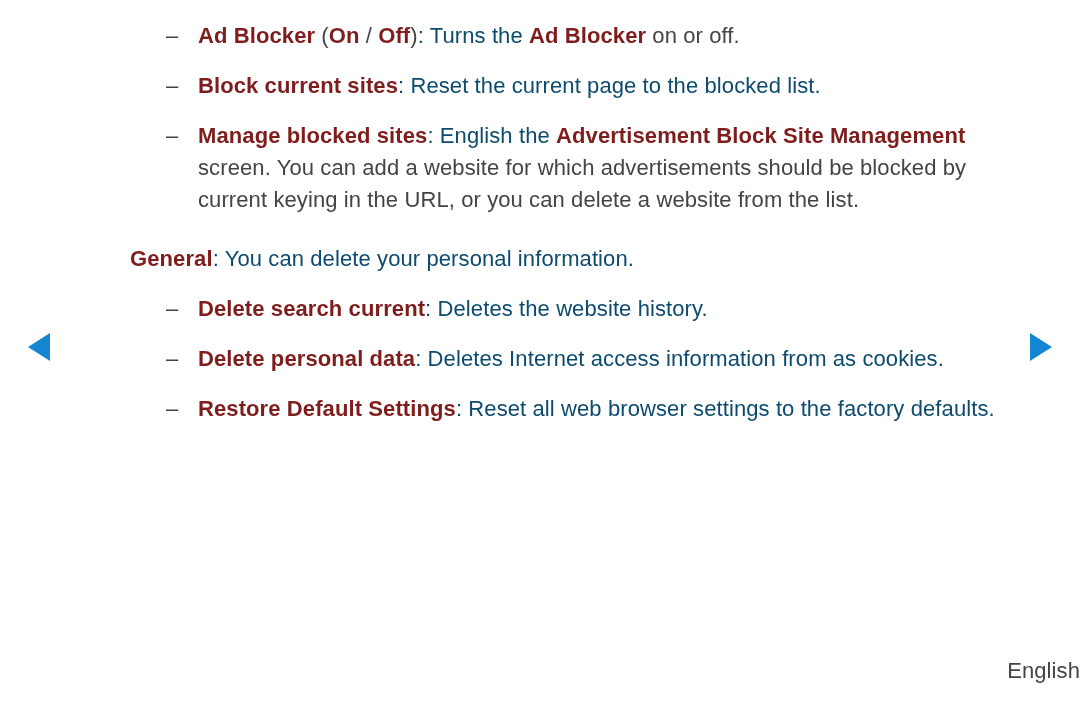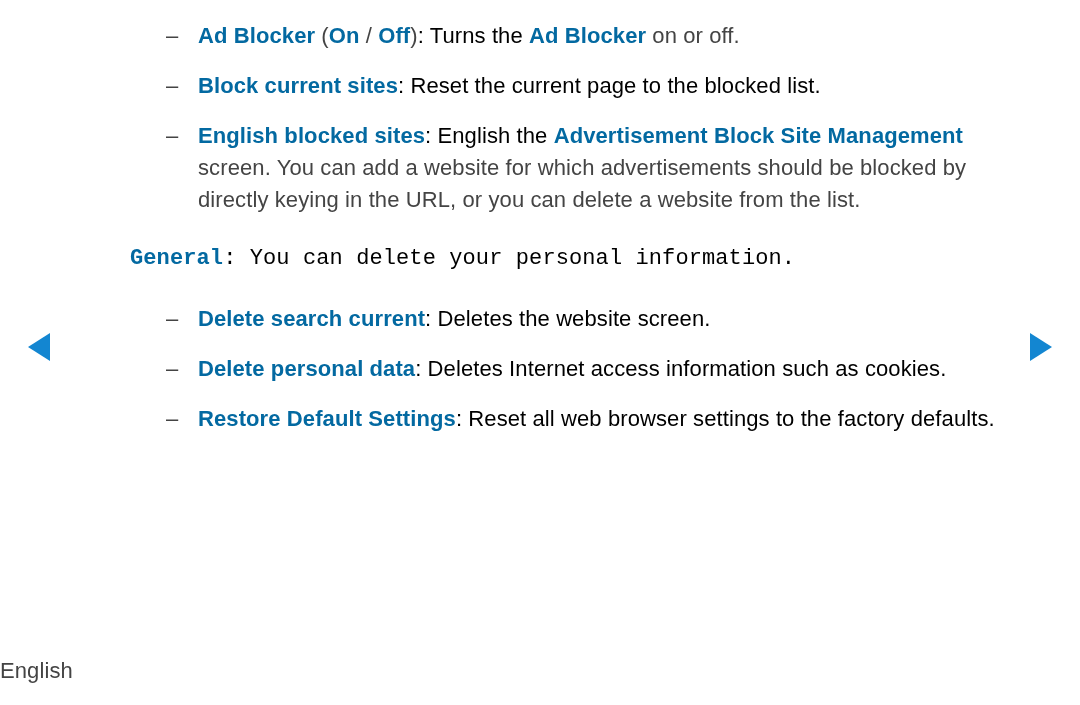--- a/index.html
+++ b/index.html
@@ -26,47 +26,46 @@
       margin-bottom: 18px;
     }
     .item .dash {
       position: absolute;
       left: 16px;
       top: 0;
       color: #444;
     }
     .section-lead {
       margin-left: -20px;
-      margin-bottom: 28px;
+      margin-bottom: 18px;
       margin-top: 28px;
-      font-family: Liberation Mono, monospace;
     }
-    .hl { color: #0369a1; font-weight: 700; }
-    .colon { color: #000000; }
+    .hl { color: #7f1d1d; font-weight: 700; }
+    .colon { color: #0c4a6e; }
     .nav-left, .nav-right {
       position: absolute;
       top: 333px;
       width: 0; height: 0;
       border-top: 14px solid transparent;
       border-bottom: 14px solid transparent;
       cursor: pointer;
     }
     .nav-left {
       left: 28px;
       border-right: 22px solid #1386d1;
     }
     .nav-right {
       right: 28px;
       border-left: 22px solid #1386d1;
     }
     .footer {
       position: absolute;
       bottom: 18px;
       left: 0; right: 0;
-      text-align: left;
+      text-align: right;
       font-size: 22px;
       color: #444;
     }
   </style>
 </head>
 <body>
 
 <div class="nav-left"></div>
 <div class="nav-right"></div>
 
@@ -77,35 +76,35 @@
     <span class="hl">Ad Blocker</span><span> (</span><span class="hl">On</span><span> / </span><span class="hl">Off</span><span>)</span><span class="colon">: Turns the </span><span class="hl">Ad Blocker</span><span> on or off.</span>
   </div>
 
   <div class="item">
     <span class="dash">–</span>
     <span class="hl">Block current sites</span><span class="colon">: Reset the current page to the blocked list.</span>
   </div>
 
   <div class="item">
     <span class="dash">–</span>
-    <span class="hl">English blocked sites</span><span class="colon">: English the </span><span class="hl">Advertisement Block Site Management</span><span> screen. You can add a website for which advertisements should be blocked by directly keying in the URL, or you can delete a website from the list.</span>
+    <span class="hl">Manage blocked sites</span><span class="colon">: English the </span><span class="hl">Advertisement Block Site Management</span><span> screen. You can add a website for which advertisements should be blocked by current keying in the URL, or you can delete a website from the list.</span>
   </div>
 
   <div class="section-lead">
     <span class="hl">General</span><span class="colon">: You can delete your personal information.</span>
   </div>
 
   <div class="item">
     <span class="dash">–</span>
-    <span class="hl">Delete search current</span><span class="colon">: Deletes the website screen.</span>
+    <span class="hl">Delete search current</span><span class="colon">: Deletes the website history.</span>
   </div>
 
   <div class="item">
     <span class="dash">–</span>
-    <span class="hl">Delete personal data</span><span class="colon">: Deletes Internet access information such as cookies.</span>
+    <span class="hl">Delete personal data</span><span class="colon">: Deletes Internet access information from as cookies.</span>
   </div>
 
   <div class="item">
     <span class="dash">–</span>
     <span class="hl">Restore Default Settings</span><span class="colon">: Reset all web browser settings to the factory defaults.</span>
   </div>
 
 </div>
 
 <div class="footer">English</div>

